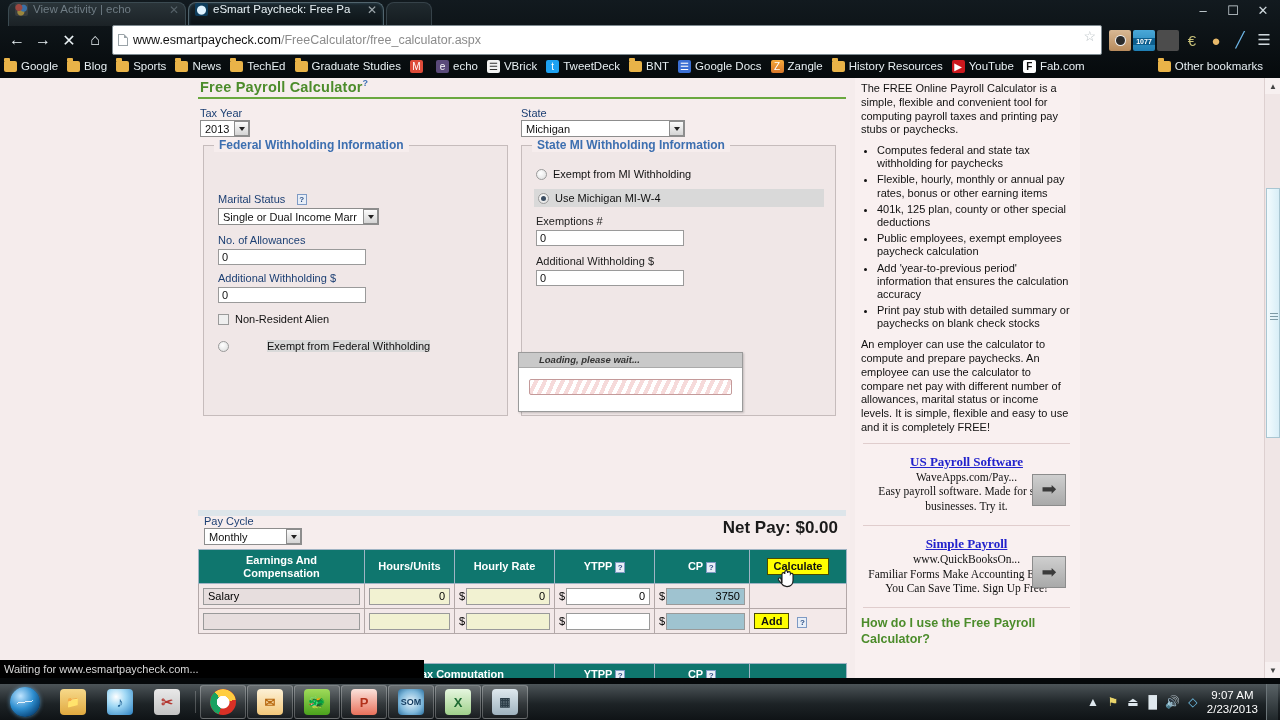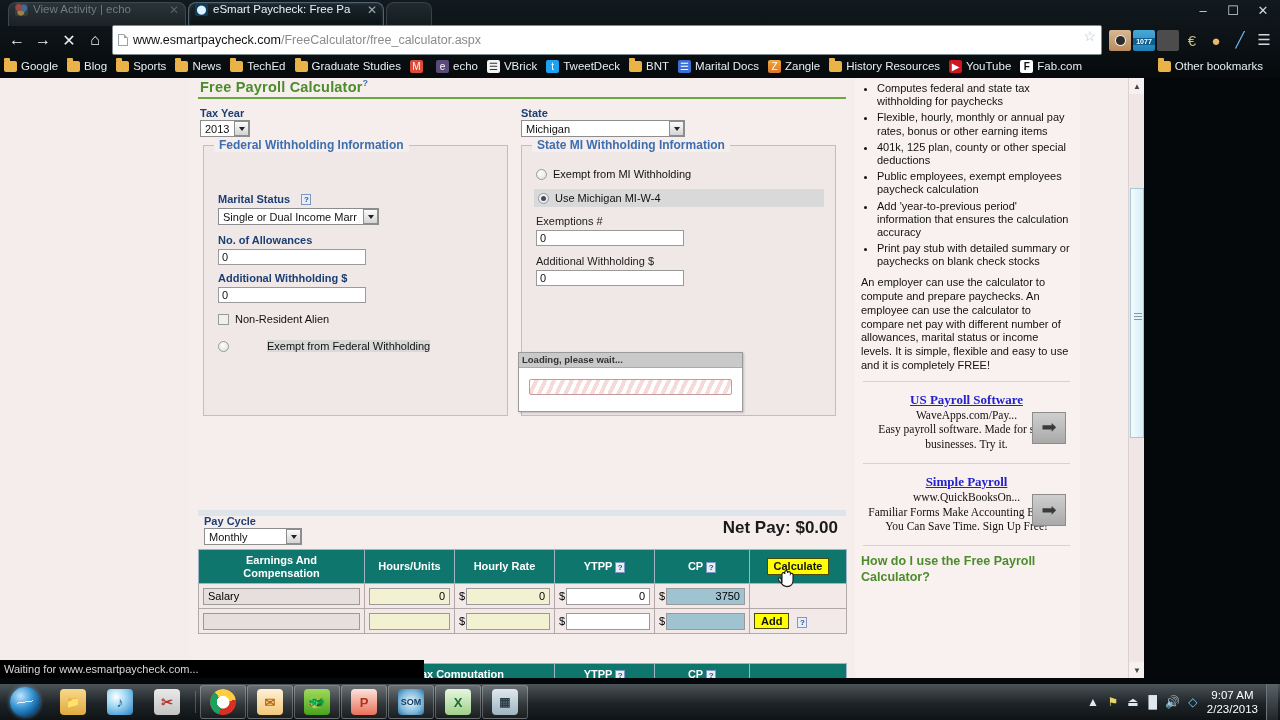--- a/index.html
+++ b/index.html
@@ -83,36 +83,36 @@
   .ic-echo{background:#5a4a7a;color:#fff;font-size:8px;}
   .ic-vbrick{background:#f2f2f2;color:#333;font-size:8px;}
   .ic-tw{background:#1da1f2;color:#fff;font-size:9px;}
   .ic-gdocs{background:#3b6fd4;color:#fff;font-size:8px;}
   .ic-zangle{background:linear-gradient(#f6a93b,#d8762a);color:#fff;font-size:8px;}
   .ic-yt{background:#cc181e;color:#fff;font-size:8px;}
   .ic-fab{background:#fff;color:#111;font-size:10px;font-weight:bold;}
   .bm-right { position:absolute; right:8px; display:flex; align-items:center; }
 
   
-  .viewport { position:absolute; left:0; top:78px; width:1144px; height:600px;
+  .viewport { position:absolute; left:0; top:78px; width:1280px; height:600px;
               background:#f3e9e9; overflow:hidden; }
   .pagebg { position:absolute; left:0; top:0; width:1264px; height:600px;
             background:#f5ecec; }
 
   
   .mainpanel { position:absolute; left:190px; top:0; width:660px; height:600px;
                background:#f6eded; }
 
   .pagetitle { position:absolute; left:10px; top:0px; font-size:14.5px; font-weight:bold;
                color:#4c8c2b; letter-spacing:.2px; }
   .pagetitle .q { font-size:9px; color:#3b6fb5; vertical-align:super; }
   .titlerule { position:absolute; left:8px; top:19px; width:648px; height:2px;
                background:#6aa83f; }
 
-  .lbl { font-size:11px; font-weight:bold; color:#1c3f73;text-align:center; }
+  .lbl { font-size:11px; font-weight:normal; color:#1c3f73;text-align:center; }
   .lbl-plain { font-size:11px; color:#222; }
 
   .selbox { background:#fff; border:1px solid #8d8d8d; height:17px; display:inline-flex;
             align-items:center; font-size:11px; color:#111; padding:0 0 0 4px; position:relative; }
   .selbox .arrow { width:15px; height:15px; margin-left:auto; background:linear-gradient(#fbfbfb,#d4d4d4);
             border:1px solid #8d8d8d; display:flex; align-items:center; justify-content:center; }
   .selbox .arrow:after{content:"";border-left:3.5px solid transparent;border-right:3.5px solid transparent;
             border-top:4px solid #222;}
   .txtbox { background:#fff; border:1px solid #9a9a9a; height:16px; font-size:11px;
             color:#111; padding:1px 3px; display:flex; align-items:center; }
@@ -131,21 +131,21 @@
   .chk { width:11px; height:11px; border:1px solid #9a9a9a; background:#efefef;
          margin-right:6px; flex:0 0 auto; }
   .qmark { display:inline-flex; width:10px; height:11px; background:#e8eef7; color:#2b4f86;
          border:1px solid #7e9ac4; font-size:8px; align-items:center; justify-content:center;
          font-weight:bold; vertical-align:middle; }
 
   
   .loading { position:absolute; left:518px; top:352px; width:225px; height:60px;
              background:#fff; border:1px solid #9a9a9a; box-shadow:1px 1px 2px rgba(0,0,0,.2); }
   .loading .lhdr { height:15px; background:#c9c9c9; border-bottom:1px solid #aaa;
-             font-size:9.5px; font-weight:bold; color:#333; padding:1px 3px; }
+             font-size:9.5px; font-weight:bold; color:#333; padding:1px 20px;font-style:italic; }
   .loading .bar { margin:11px 10px; height:16px; border:1px solid #c49a9a; border-radius:2px;
              background:repeating-linear-gradient(115deg,#fff 0 4px,#f6dada 4px 8px); }
 
   
   .greybar { position:absolute; background:#dde5ea; }
   .netpay { position:absolute; right:8px; top:440px; font-size:17px; font-weight:bold; color:#1b1b1b; }
 
   table.grid { position:absolute; border-collapse:collapse; font-size:11px; table-layout:fixed; }
   table.grid th { background:#0f766e; color:#fff; font-weight:bold; font-size:11px;
             border:1px solid #9fb4c4; padding:4px 10px; text-align:center; line-height:1.15; }
@@ -338,21 +338,21 @@
       <div class="bm">
           <span class="ic ic-tw">t</span>
           <span>TweetDeck</span>
         </div>
       <div class="bm">
           <span class="fldr"></span>
           <span>BNT</span>
         </div>
       <div class="bm">
           <span class="ic ic-gdocs">☰</span>
-          <span>Marital Docs</span>
+          <span>Google Docs</span>
         </div>
       <div class="bm">
           <span class="ic ic-zangle">Z</span>
           <span>Zangle</span>
         </div>
       <div class="bm">
           <span class="fldr"></span>
           <span>History Resources</span>
         </div>
       <div class="bm">
@@ -592,20 +592,21 @@
       </tbody>
         </table>
 
       <div class="loading" style="left:328px;top:274px;">
         <div class="lhdr">Loading, please wait...</div>
         <div class="bar"></div>
       </div>
     </div>
 
     <div class="sidebar">
+      <p>The FREE Online Payroll Calculator is a simple, flexible and convenient tool for computing payroll taxes and printing pay stubs or paychecks.</p>
       <ul>
         <li>Computes federal and state tax withholding for paychecks</li>
         <li>Flexible, hourly, monthly or annual pay rates, bonus or other earning items</li>
         <li>401k, 125 plan, county or other special deductions</li>
         <li>Public employees, exempt employees paycheck calculation</li>
         <li>Add 'year-to-previous period' information that ensures the calculation accuracy</li>
         <li>Print pay stub with detailed summary or paychecks on blank check stocks</li>
       </ul>
       <p>An employer can use the calculator to compute and prepare paychecks. An employee can use the calculator to compare net pay with different number of allowances, marital status or income levels. It is simple, flexible and easy to use and it is completely FREE!</p>
 

